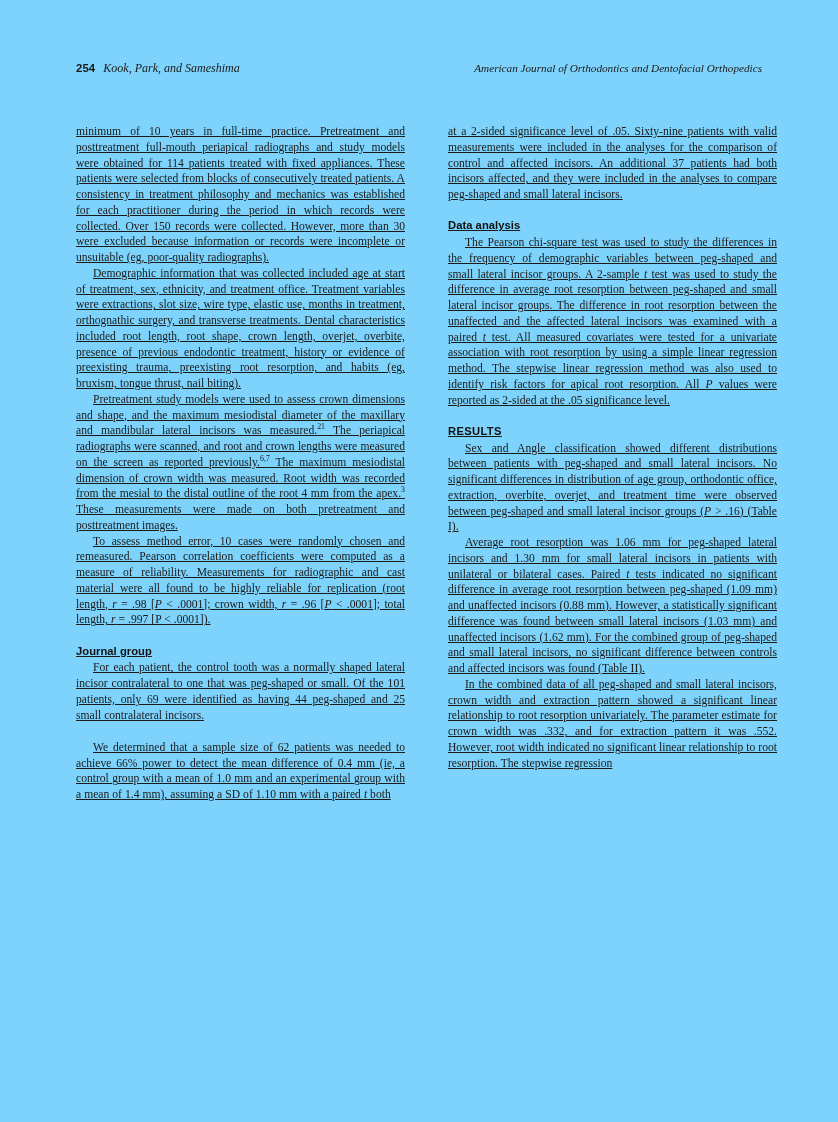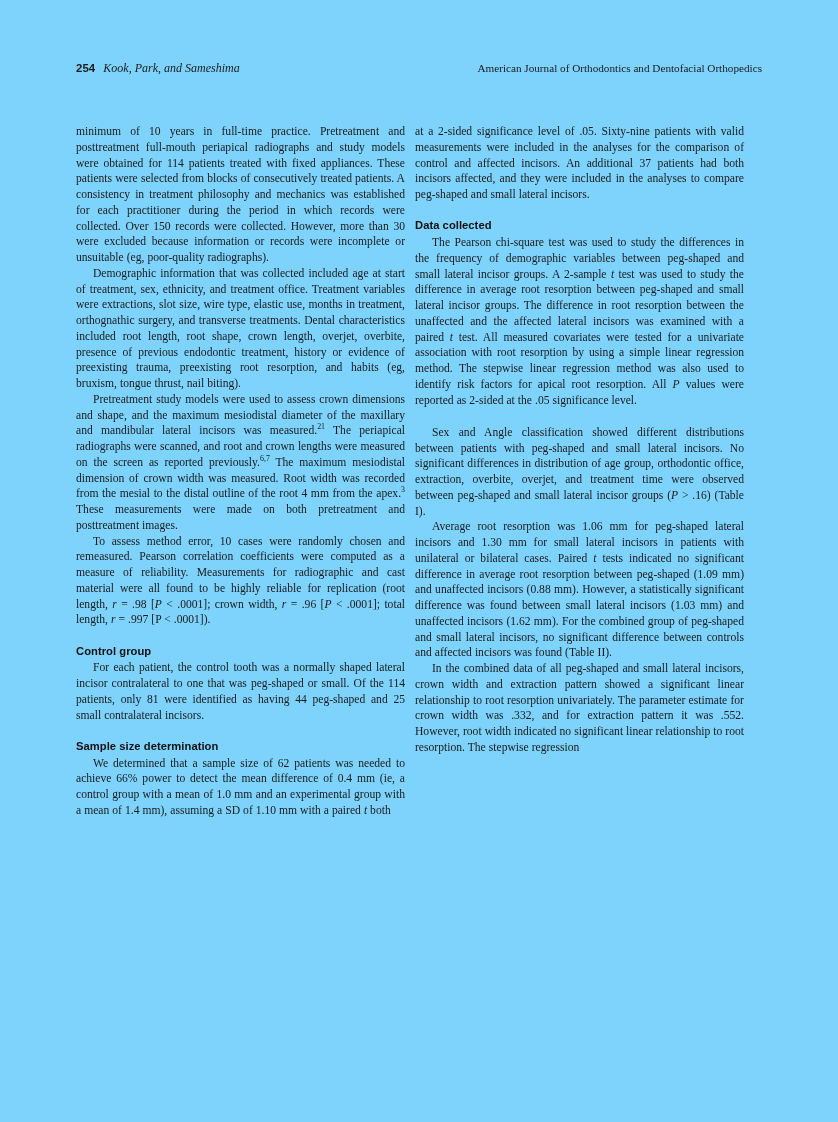--- a/index.html
+++ b/index.html
@@ -39,34 +39,36 @@
     font-size: 11.4px;
     letter-spacing: 0.1px;
   }
   .rh-authors {
     font-style: italic;
     font-size: 12px;
     margin-left: 8px;
   }
   .rh-right {
     text-align: center;
+    font-style: italic;
     font-size: 11.2px;
     line-height: 14.5px;
     white-space: nowrap;
   }
 
   
   .columns {
     position: absolute;
     left: 76px;
     top: 124px;
     width: 686px;
     height: 960px;
     display: flex;
-    gap: 10px;
+    gap: 43px;
+    text-decoration: underline;
   }
   .col {
     width: 329px;
     flex: 0 0 329px;
   }
 
   p.body {
     margin: 0;
     font-size: 11.6px;
     line-height: 15.75px;
@@ -123,44 +125,44 @@
 
       <p class="body noindent">minimum of 10 years in full-time practice. Pretreatment and posttreatment full-mouth periapical radiographs and study models were obtained for 114 patients treated with fixed appliances. These patients were selected from blocks of consecutively treated patients. A consistency in treatment philosophy and mechanics was established for each practitioner during the period in which records were collected. Over 150 records were collected. However, more than 30 were excluded because information or records were incomplete or unsuitable (eg, poor-quality radiographs).</p>
 
       <p class="body">Demographic information that was collected included age at start of treatment, sex, ethnicity, and treatment office. Treatment variables were extractions, slot size, wire type, elastic use, months in treatment, orthognathic surgery, and transverse treatments. Dental characteristics included root length, root shape, crown length, overjet, overbite, presence of previous endodontic treatment, history or evidence of preexisting trauma, preexisting root resorption, and habits (eg, bruxism, tongue thrust, nail biting).</p>
 
       <p class="body"><span>Pretreatment study models were used to assess crown dimensions and shape, and the maximum mesiodistal diameter of the maxillary and mandibular lateral incisors was measured.</span><sup>21</sup><span> The periapical radiographs were scanned, and root and crown lengths were measured on the screen as reported previously.</span><sup>6,7</sup><span> The maximum mesiodistal dimension of crown width was measured. Root width was recorded from the mesial to the distal outline of the root 4 mm from the apex.</span><sup>3</sup><span> These measurements were made on both pretreatment and posttreatment images.</span></p>
 
       <p class="body"><span>To assess method error, 10 cases were randomly chosen and remeasured. Pearson correlation coefficients were computed as a measure of reliability. Measurements for radiographic and cast material were all found to be highly reliable for replication (root length, </span><i>r</i><span> = .98 [</span><i>P</i><span> &lt; .0001]; crown width, </span><i>r</i><span> = .96 [</span><i>P</i><span> &lt; .0001]; total length, </span><i>r</i><span> = .997 [P &lt; .0001]).</span></p>
 
       <div class="sp-before-head"></div>
-      <h3 class="subhead">Control group</h3>
+      <h3 class="subhead">Journal group</h3>
       <div class="sp-after-head"></div>
 
-      <p class="body">For each patient, the control tooth was a normally shaped lateral incisor contralateral to one that was peg-shaped or small. Of the 114 patients, only 81 were identified as having 44 peg-shaped and 25 small contralateral incisors.</p>
+      <p class="body">For each patient, the control tooth was a normally shaped lateral incisor contralateral to one that was peg-shaped or small. Of the 101 patients, only 69 were identified as having 44 peg-shaped and 25 small contralateral incisors.</p>
 
       <div class="sp-before-head"></div>
-      <h3 class="subhead">Sample size determination</h3>
       <div class="sp-after-head"></div>
 
       <p class="body"><span>We determined that a sample size of 62 patients was needed to achieve 66% power to detect the mean difference of 0.4 mm (ie, a control group with a mean of 1.0 mm and an experimental group with a mean of 1.4 mm), assuming a SD of 1.10 mm with a paired </span><i>t</i><span> both</span></p>
 
     </div>
 
     <div class="col">
 
       <p class="body noindent">at a 2-sided significance level of .05. Sixty-nine patients with valid measurements were included in the analyses for the comparison of control and affected incisors. An additional 37 patients had both incisors affected, and they were included in the analyses to compare peg-shaped and small lateral incisors.</p>
 
       <div class="sp-before-head"></div>
-      <h3 class="subhead">Data collected</h3>
+      <h3 class="subhead">Data analysis</h3>
       <div class="sp-after-head"></div>
 
       <p class="body"><span>The Pearson chi-square test was used to study the differences in the frequency of demographic variables between peg-shaped and small lateral incisor groups. A 2-sample </span><i>t</i><span> test was used to study the difference in average root resorption between peg-shaped and small lateral incisor groups. The difference in root resorption between the unaffected and the affected lateral incisors was examined with a paired </span><i>t</i><span> test. All measured covariates were tested for a univariate association with root resorption by using a simple linear regression method. The stepwise linear regression method was also used to identify risk factors for apical root resorption. All </span><i>P</i><span> values were reported as 2-sided at the .05 significance level.</span></p>
 
       <div class="sp-before-head"></div>
+      <h3 class="subhead caps">RESULTS</h3>
       <div class="sp-after-head"></div>
 
       <p class="body"><span>Sex and Angle classification showed different distributions between patients with peg-shaped and small lateral incisors. No significant differences in distribution of age group, orthodontic office, extraction, overbite, overjet, and treatment time were observed between peg-shaped and small lateral incisor groups (</span><i>P</i><span> &gt; .16) (Table I).</span></p>
 
       <p class="body"><span>Average root resorption was 1.06 mm for peg-shaped lateral incisors and 1.30 mm for small lateral incisors in patients with unilateral or bilateral cases. Paired </span><i>t</i><span> tests indicated no significant difference in average root resorption between peg-shaped (1.09 mm) and unaffected incisors (0.88 mm). However, a statistically significant difference was found between small lateral incisors (1.03 mm) and unaffected incisors (1.62 mm). For the combined group of peg-shaped and small lateral incisors, no significant difference between controls and affected incisors was found (Table II).</span></p>
 
 
       <p class="body">In the combined data of all peg-shaped and small lateral incisors, crown width and extraction pattern showed a significant linear relationship to root resorption univariately. The parameter estimate for crown width was .332, and for extraction pattern it was .552. However, root width indicated no significant linear relationship to root resorption. The stepwise regression</p>
 
     </div>

